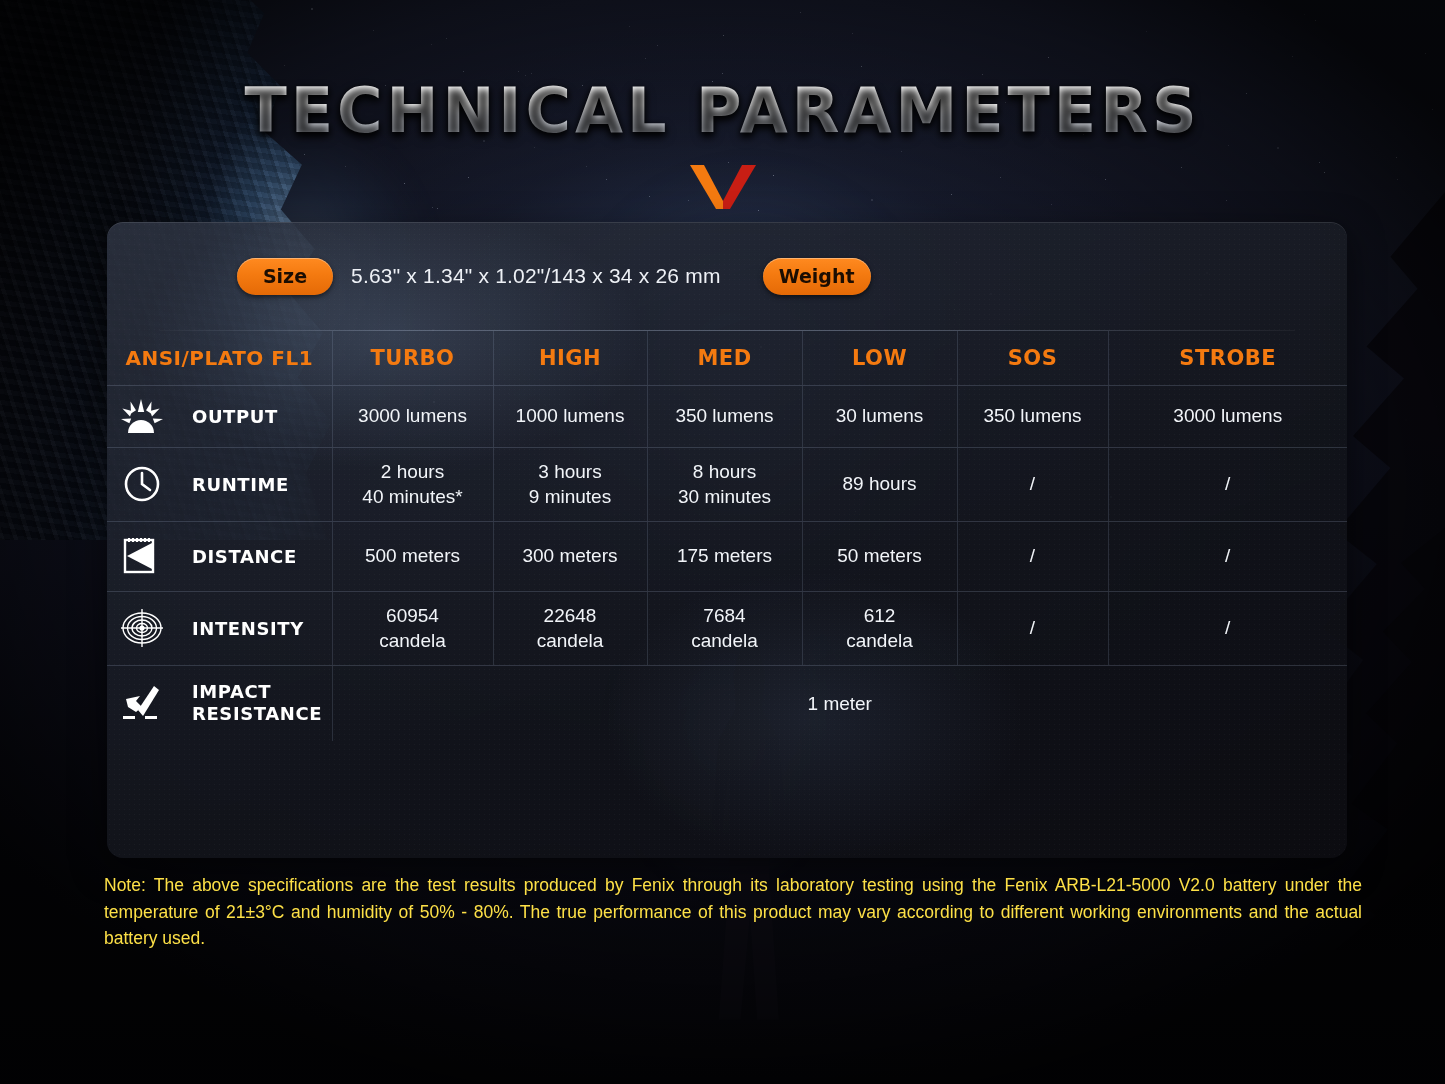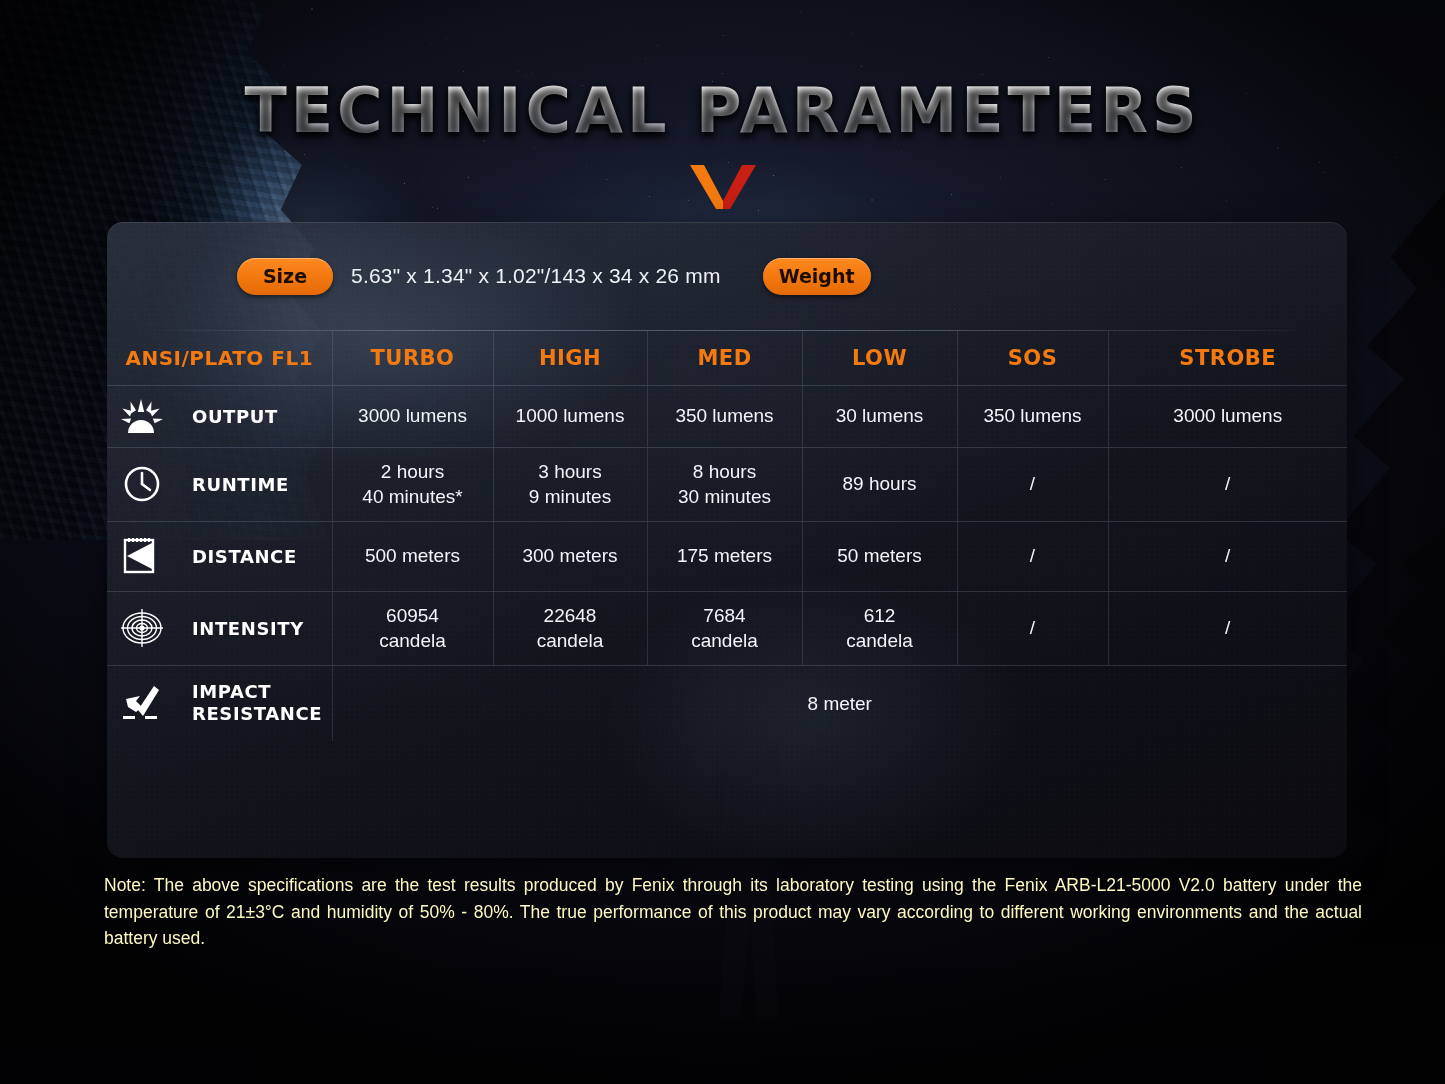--- a/index.html
+++ b/index.html
@@ -173,21 +173,21 @@
   tr.r-out  td{ height:62px; }
   tr.r-run  td{ height:74px; }
   tr.r-dist td{ height:70px; }
   tr.r-int  td{ height:74px; }
   tr.r-imp  td{ height:76px; }
   tr.r-sub  td{ height:74px; }
 
   
   .notes{
     position:absolute; left:104px; top:872px; width:1258px;
-    color:#fef9c3; font-size:17.5px; line-height:1.52; z-index:6;
+    color:#fde047; font-size:17.5px; line-height:1.52; z-index:6;
     text-align:justify; text-justify:inter-word;
   }
   .notes p{ margin:0; }
   .notes p.p-last{ text-align:left; }
 </style>
 </head>
 <body>
 
 <div class="scene">
   <div class="sky"></div>
@@ -551,21 +551,21 @@
                 <polygon points="5,16 19,13 15,18 21,24 15,29 7,24" fill="#ffffff"></polygon>
                 <g fill="#ffffff">
                   <rect x="2" y="33" width="12" height="3"></rect>
                   <rect x="24" y="33" width="12" height="3"></rect>
                 </g>
               </svg>
             </span>
             <span class="txt two"><span>IMPACT</span><br><span>RESISTANCE</span></span>
           </div>
         </td>
-        <td class="val" colspan="6">8 meter</td>
+        <td class="val" colspan="6">1 meter</td>
       </tr>
 
 
     </tbody>
   </table>
 
  </div>
 </div>
 
 <div class="notes">

